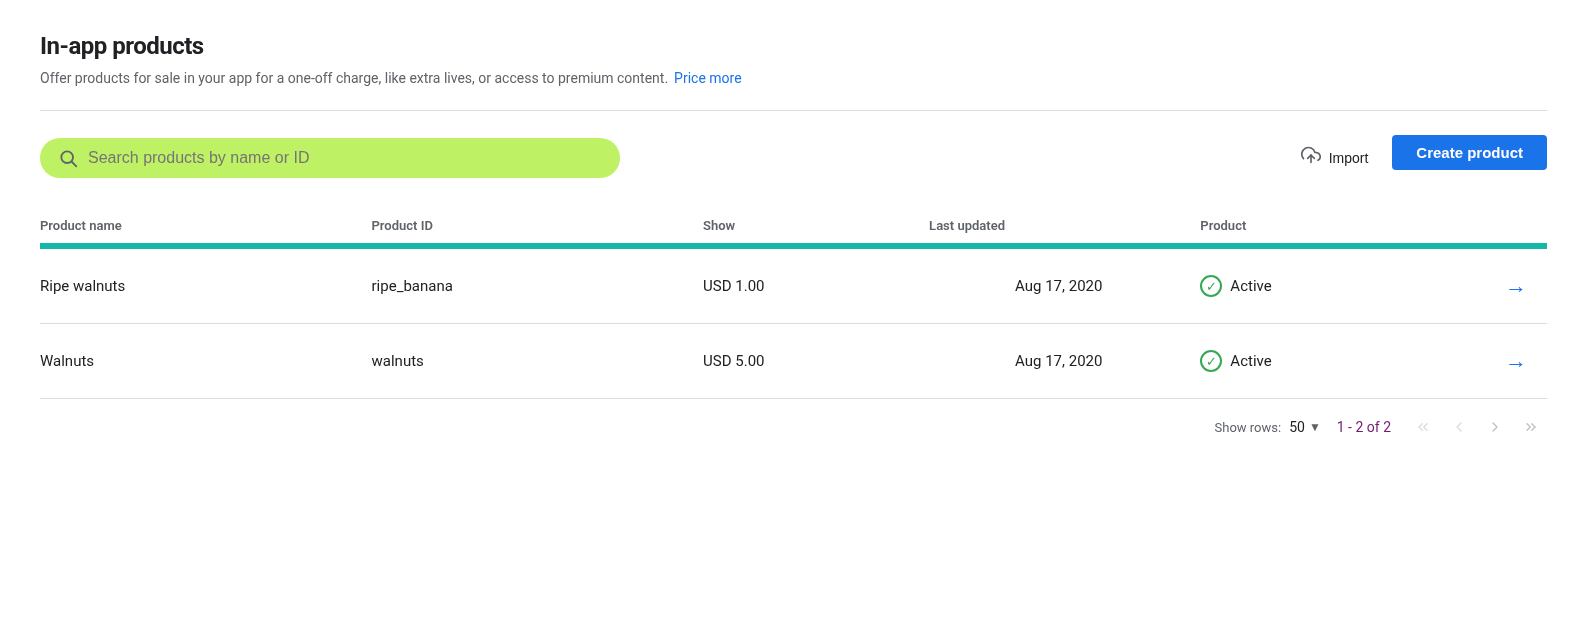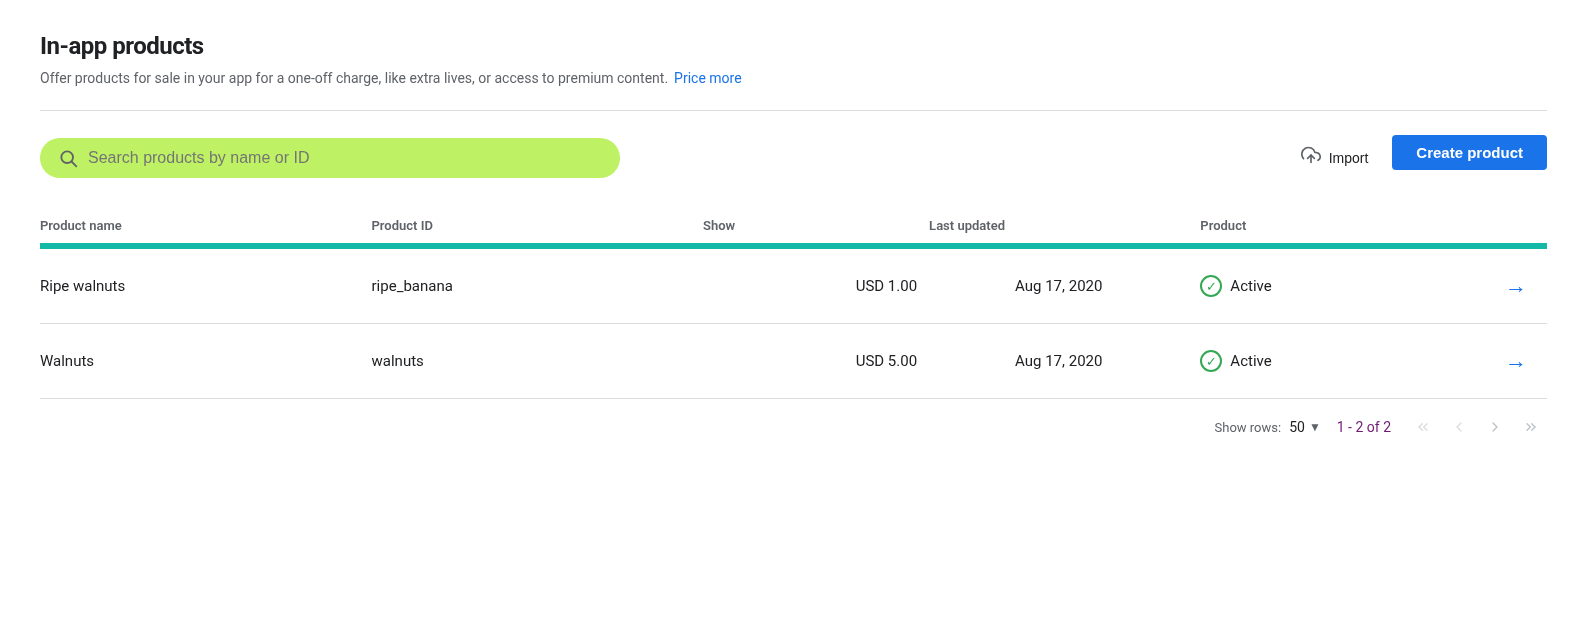--- a/index.html
+++ b/index.html
@@ -136,21 +136,21 @@
       vertical-align: middle;
     }
 
     .col-name { width: 22%; }
     .col-id { width: 22%; }
     .col-price { width: 15%; text-align: center; }
     .col-updated { width: 18%; text-align: center; }
     .col-status { width: 16%; }
     .col-arrow { width: 7%; text-align: right; }
 
-    .td-price { text-align: right; }
+    .td-price { text-align: left; }
     .td-updated { text-align: center; }
 
     .status-badge {
       display: flex;
       align-items: center;
       gap: 8px;
       color: #202124;
       font-size: 15px;
     }
 

